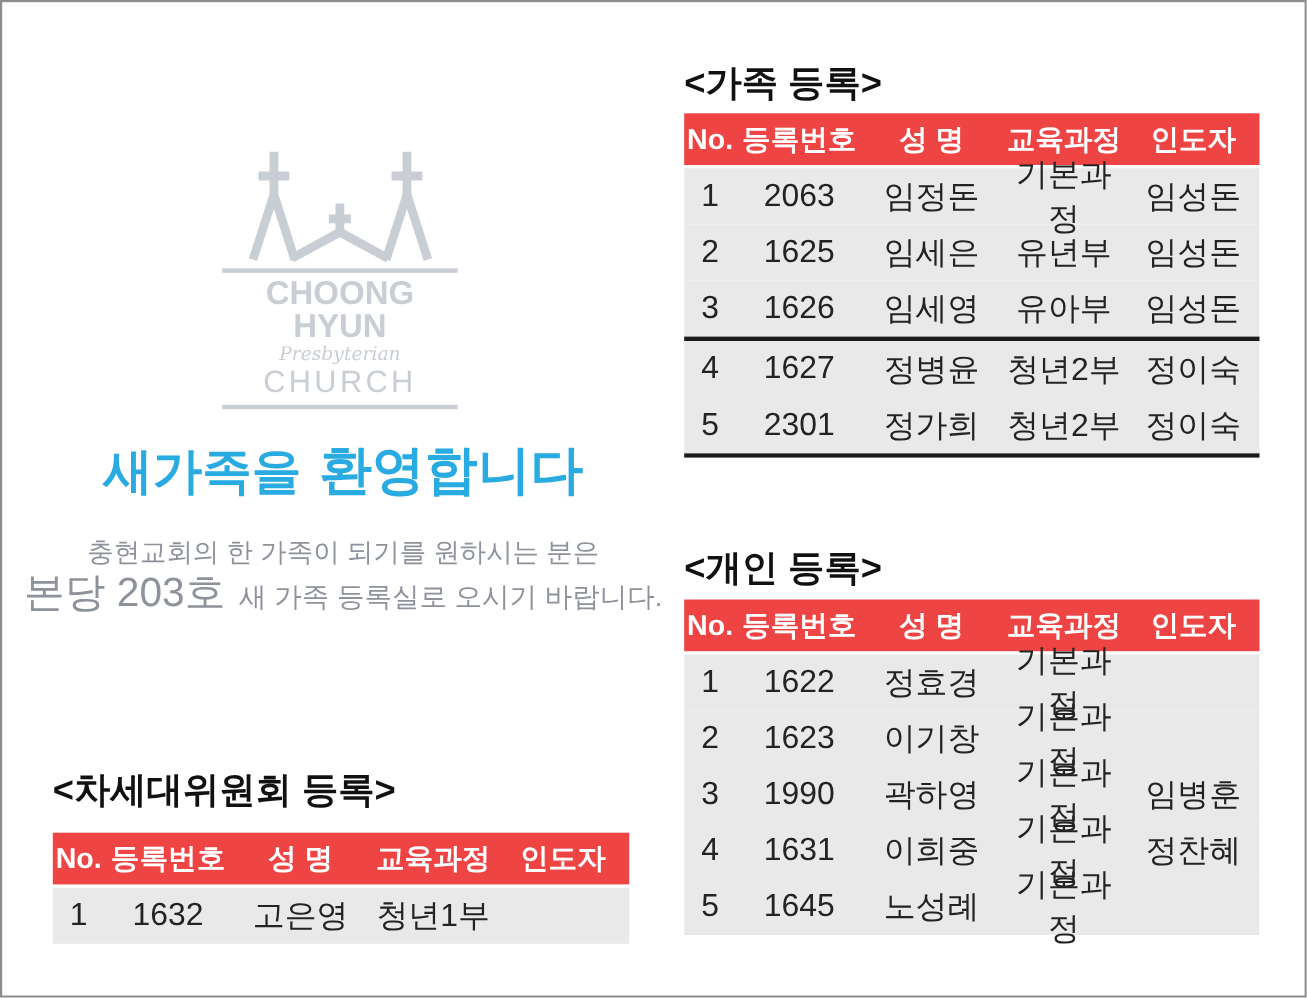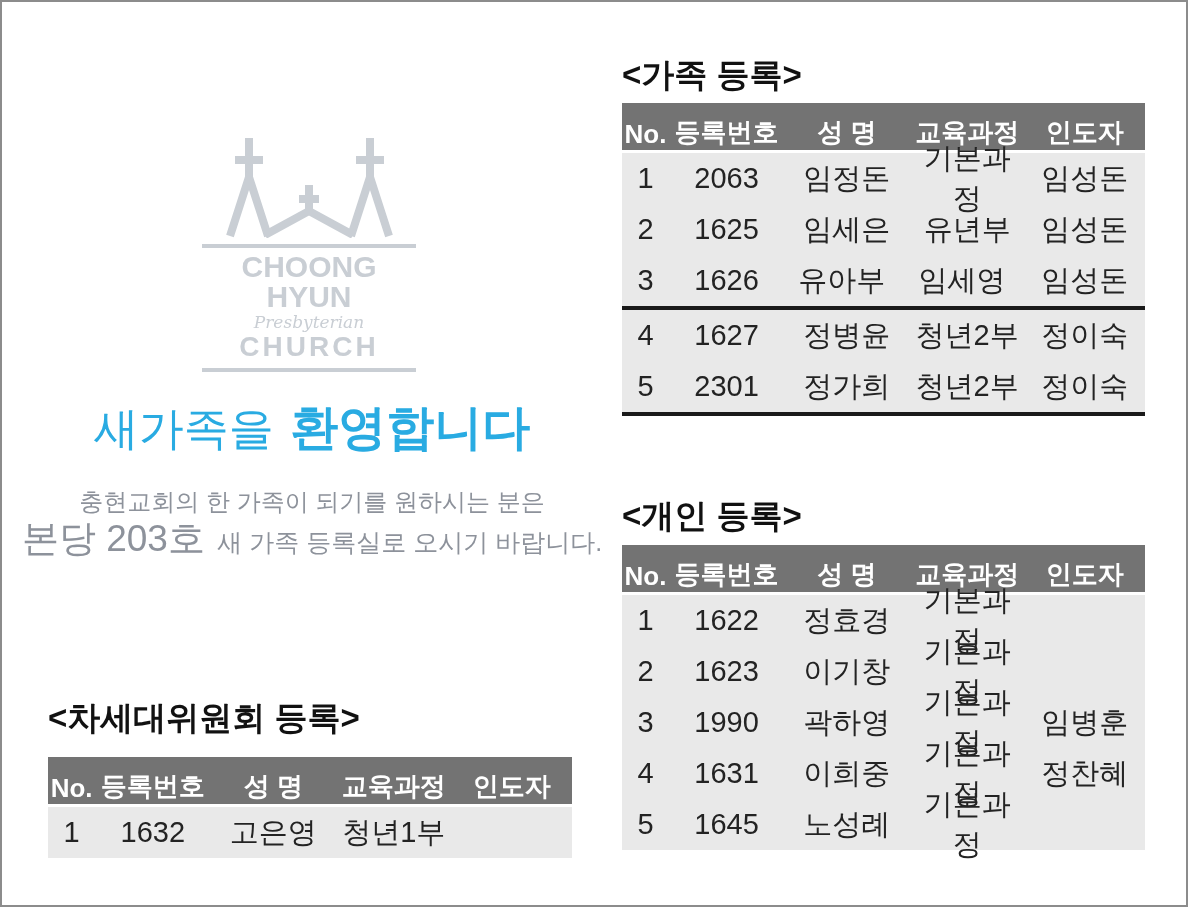--- a/index.html
+++ b/index.html
@@ -22,29 +22,29 @@
   .logo-rule.bottom{margin-top:7px;}
   .logo-name{
     font-size:30px;font-weight:bold;letter-spacing:0px;line-height:1.0;
     font-family:"Liberation Sans", sans-serif;
   }
   .logo-sub{
     font-size:17px;font-style:italic;line-height:1.0;margin-top:2px;
     font-family:"DejaVu Serif", serif;
   }
   .logo-church{
-    font-size:28px;font-weight:bold;letter-spacing:3px;line-height:1.0;margin-top:2px;
+    font-size:28px;font-weight:normal;letter-spacing:3px;line-height:1.0;margin-top:2px;
     font-family:"Liberation Sans", sans-serif;
   }
   
   .headline{
     position:absolute;left:10px;top:394px;width:600px;
     text-align:center;color:#29abe2;white-space:nowrap;
   }
-  .headline .p1{font-size:45px;font-weight:400;font-family:"Liberation Sans", sans-serif;}
+  .headline .p1{font-size:45px;font-weight:700;font-family:"Liberation Sans", sans-serif;}
   .headline .p2{font-size:48px;font-weight:bold;font-family:Liberation Sans, sans-serif;margin-left:12px;margin-top:29px;}
   .sub1{
     position:absolute;left:10px;top:484px;width:600px;
     text-align:center;font-size:24px;color:#8d929b;white-space:nowrap;
   }
   .sub2{
     position:absolute;left:10px;top:512px;width:600px;
     text-align:center;color:#8d929b;white-space:nowrap;
   }
   .sub2 .em{font-size:37px;font-weight:300;}
@@ -56,21 +56,21 @@
   }
   #family-title{left:620px;top:51px;}
   #individual-title{left:620px;top:492px;}
   #nextgen-title{left:46px;top:694px;}
   
   .reg-table{position:absolute;}
   #family-table{left:620px;top:101px;width:523px;}
   #individual-table{left:620px;top:543px;width:523px;}
   #nextgen-table{left:46px;top:755px;width:524px;}
   .trow{display:flex;align-items:center;}
-  .thead{background:#737373;height:47px;margin-bottom:3px;align-items:flex-end;}
+  .thead{background:#ef4444;height:47px;margin-bottom:3px;}
   .thead .tcell{color:#ffffff;font-weight:bold;font-size:26px;}
   .tbody .trow{height:51px;background:#e9e9e9;}
   .tcell{text-align:center;font-size:29px;color:#232323;overflow:hidden;}
   .c0{width:9%;}.c1{width:22%;}.c2{width:24%;}.c3{width:22%;}.c4{width:23%;}
   .tgroup + .tgroup{border-top:4px solid #1a1a1a;}
   .tbody.bottom-rule{border-bottom:4px solid #1a1a1a;}
 </style>
 </head>
 <body>
 
@@ -126,22 +126,22 @@
           <div class="trow">
             <div class="tcell c0">2</div>
             <div class="tcell c1">1625</div>
             <div class="tcell c2">임세은</div>
             <div class="tcell c3">유년부</div>
             <div class="tcell c4">임성돈</div>
           </div>
           <div class="trow">
             <div class="tcell c0">3</div>
             <div class="tcell c1">1626</div>
+            <div class="tcell c2">임세영</div>
             <div class="tcell c3">유아부</div>
-            <div class="tcell c2">임세영</div>
             <div class="tcell c4">임성돈</div>
           </div>
         </div>
         <div class="tgroup">
           <div class="trow">
             <div class="tcell c0">4</div>
             <div class="tcell c1">1627</div>
             <div class="tcell c2">정병윤</div>
             <div class="tcell c3">청년2부</div>
             <div class="tcell c4">정이숙</div>

